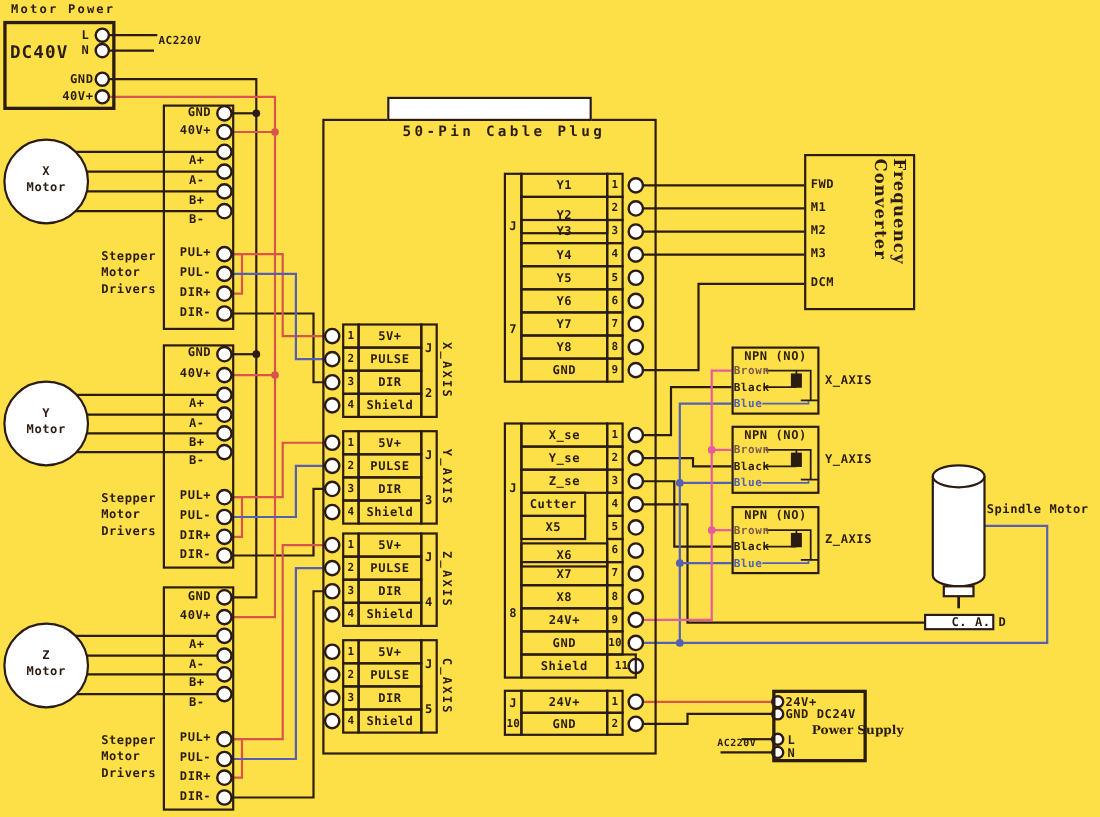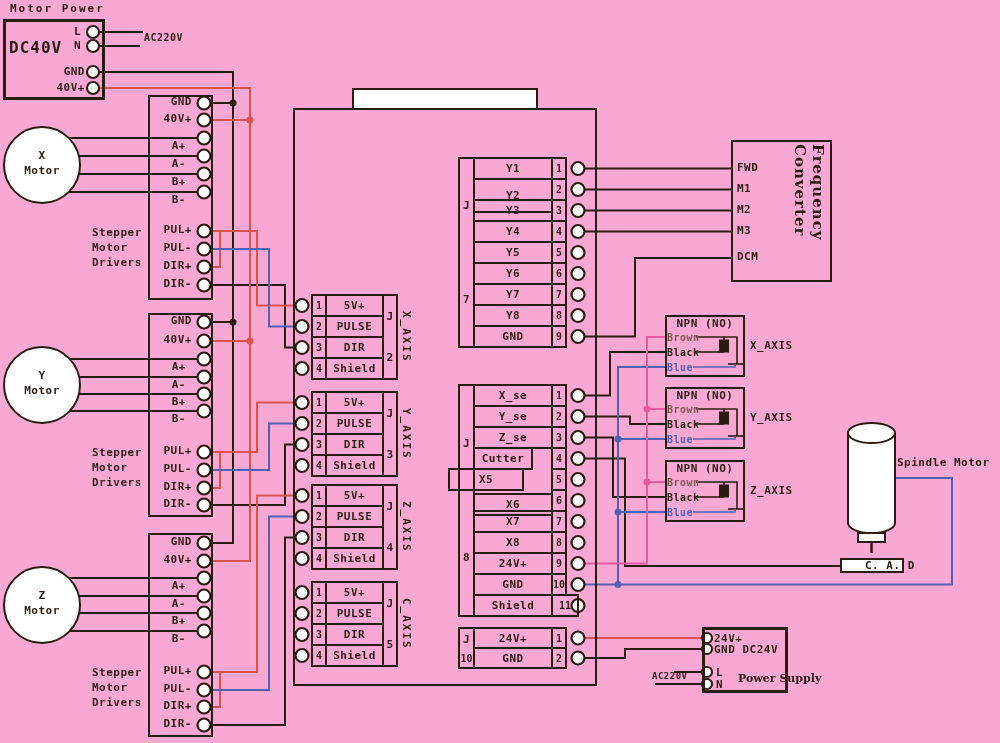--- a/index.html
+++ b/index.html
@@ -1,19 +1,19 @@
 <!DOCTYPE html>
 <html><head>
 <meta charset="utf-8">
 <style>
   :root{
     --ink:#2b1c12; --red:#d9544d; --blue:#5560b5; --pink:#e85aa0; --brown:#7d5a4e;
   }
   html,body{margin:0;padding:0;background:#fff;}
-  #stage{position:relative;width:1000px;height:743px;background:#f9a8d4;
+  #stage{position:relative;width:1000px;height:743px;background:#fde047;
          font-family:"DejaVu Sans Mono",monospace;overflow:hidden;}
   svg.wires{position:absolute;left:0;top:0;}
   .lbl{position:absolute;font-weight:bold;font-size:11px;color:var(--ink);
        white-space:nowrap;letter-spacing:.5px;line-height:1.3;}
   .r{text-align:right;} .c{text-align:center;}
   .box{position:absolute;border:2px solid var(--ink);box-sizing:border-box;background:transparent;}
   .b3{border-width:3px;}
   .fill{background:#fff;}
   .cell{position:absolute;border:2px solid var(--ink);box-sizing:border-box;display:flex;
         align-items:center;justify-content:center;font-weight:bold;font-size:11px;
@@ -279,20 +279,21 @@
 
 <div class="lbl c" style="left:12px;top:149px;width:60px">X</div>
 <div class="lbl c" style="left:12px;top:164px;width:60px">Motor</div>
 <div class="lbl c" style="left:12px;top:369px;width:60px">Y</div>
 <div class="lbl c" style="left:12px;top:384px;width:60px">Motor</div>
 <div class="lbl c" style="left:12px;top:589px;width:60px">Z</div>
 <div class="lbl c" style="left:12px;top:604px;width:60px">Motor</div>
 
 <div class="box" style="left:293px;top:108px;width:304px;height:578px"></div>
 <div class="box fill" style="left:352px;top:88px;width:186px;height:22px"></div>
+<div class="lbl s13" style="left:366px;top:113px">50-Pin Cable Plug</div>
 
 <div class="cell pin" style="left:311px;top:294px;width:16px;height:23px">1</div>
 <div class="cell" style="left:325px;top:294px;width:59px;height:23px">5V+</div>
 <div class="cell pin" style="left:311px;top:315px;width:16px;height:23px">2</div>
 <div class="cell" style="left:325px;top:315px;width:59px;height:23px">PULSE</div>
 <div class="cell pin" style="left:311px;top:336px;width:16px;height:23px">3</div>
 <div class="cell" style="left:325px;top:336px;width:59px;height:23px">DIR</div>
 <div class="cell pin" style="left:311px;top:357px;width:16px;height:23px">4</div>
 <div class="cell" style="left:325px;top:357px;width:59px;height:23px">Shield</div>
 <div class="cell jcol" style="left:382px;top:294px;width:16px;height:86px">
@@ -371,21 +372,21 @@
       <span>8</span>
     </div>
 <div class="cell" style="left:473px;top:384px;width:80px;height:23px">X_se</div>
 <div class="cell pin" style="left:551px;top:384px;width:16px;height:23px">1</div>
 <div class="cell" style="left:473px;top:405px;width:80px;height:23px">Y_se</div>
 <div class="cell pin" style="left:551px;top:405px;width:16px;height:23px">2</div>
 <div class="cell" style="left:473px;top:426px;width:80px;height:23px">Z_se</div>
 <div class="cell pin" style="left:551px;top:426px;width:16px;height:23px">3</div>
 <div class="cell" style="left:473px;top:447px;width:60px;height:23px">Cutter</div>
 <div class="cell pin" style="left:551px;top:447px;width:16px;height:23px">4</div>
-<div class="cell" style="left:448px;top:468px;width:76px;height:23px">X5</div>
+<div class="cell" style="left:473px;top:468px;width:60px;height:23px">X5</div>
 <div class="cell pin" style="left:551px;top:468px;width:16px;height:23px">5</div>
 <div class="cell" style="left:473px;top:493px;width:80px;height:23px">X6</div>
 <div class="cell pin" style="left:551px;top:489px;width:16px;height:23px">6</div>
 <div class="cell" style="left:473px;top:510px;width:80px;height:23px">X7</div>
 <div class="cell pin" style="left:551px;top:510px;width:16px;height:23px">7</div>
 <div class="cell" style="left:473px;top:531px;width:80px;height:23px">X8</div>
 <div class="cell pin" style="left:551px;top:531px;width:16px;height:23px">8</div>
 <div class="cell" style="left:473px;top:552px;width:80px;height:23px">24V+</div>
 <div class="cell pin" style="left:551px;top:552px;width:16px;height:23px">9</div>
 <div class="cell" style="left:473px;top:573px;width:80px;height:23px">GND</div>
@@ -431,18 +432,18 @@
 <div class="lbl s10" style="left:667px;top:506px;color:var(--blue)">Blue</div>
 <div class="lbl" style="left:750px;top:484px">Z_AXIS</div>
 
 <div class="lbl" style="left:897px;top:456px">Spindle Motor</div>
 <div class="box" style="left:840px;top:558px;width:64px;height:15px;background:#fff"></div>
 <div class="lbl" style="left:865px;top:559px">C. A. D</div>
 
 <div class="box b3" style="left:702px;top:627px;width:86px;height:66px"></div>
 <div class="lbl" style="left:714px;top:632px">24V+</div>
 <div class="lbl" style="left:714px;top:643px">GND DC24V</div>
-<div class="lbl serif" style="left:738px;top:672px;font-size:11px">Power Supply</div>
+<div class="lbl serif" style="left:738px;top:657px;font-size:11px">Power Supply</div>
 <div class="lbl" style="left:716px;top:666px">L</div>
 <div class="lbl" style="left:716px;top:678px">N</div>
 <div class="lbl s9" style="left:652px;top:671px">AC220V</div>
 
 </div>
 
 </body></html>

